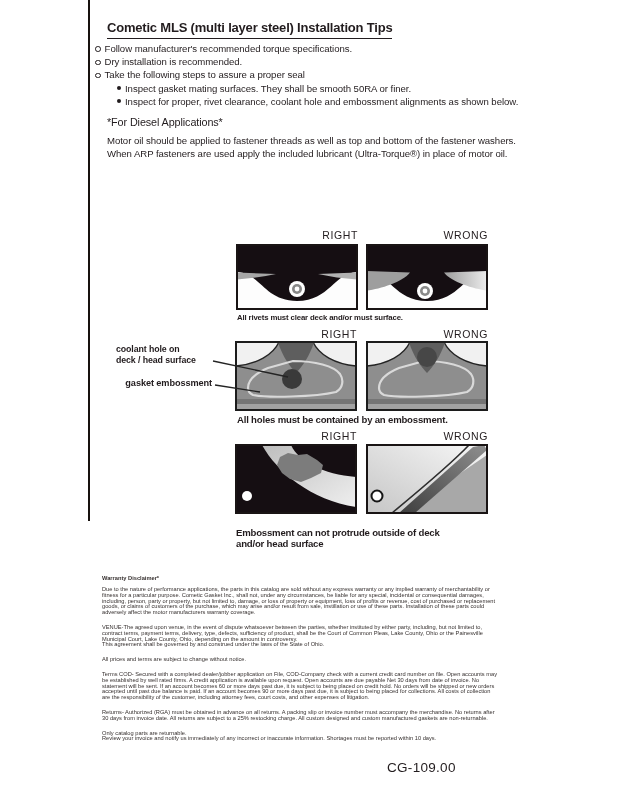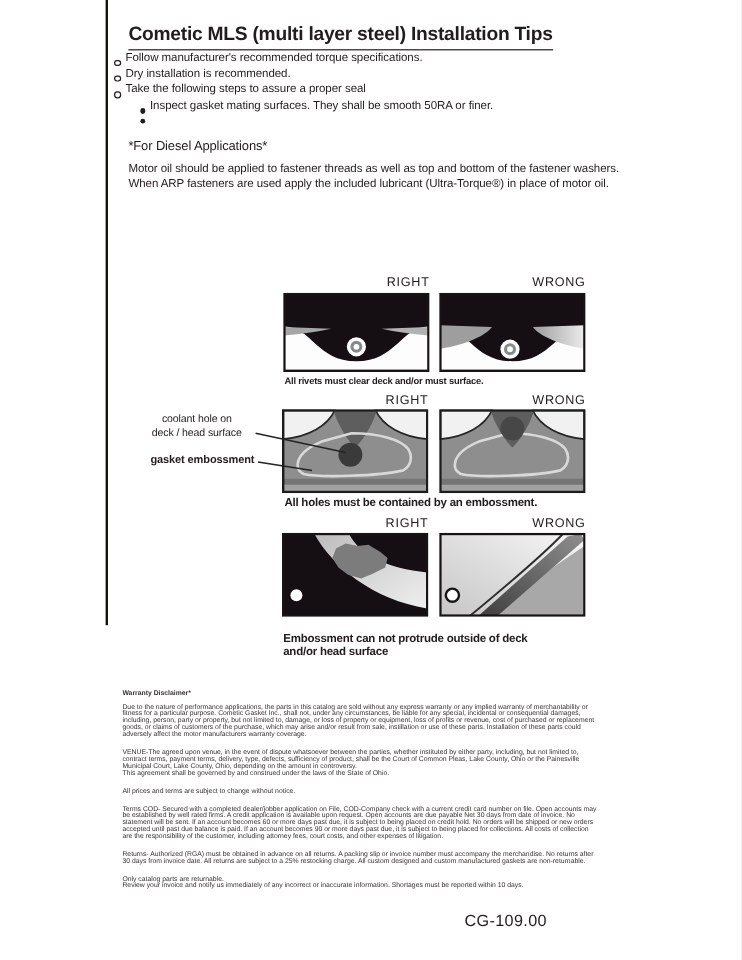--- a/index.html
+++ b/index.html
@@ -1,35 +1,35 @@
 <!DOCTYPE html>
 <html style="--ink: #221c1e; --paper: #ffffff; --diagram_black: #150e12; --fineprint_ink: #36302f;"><head>
 <meta charset="utf-8">
 <style>
   html,body{margin:0;padding:0;background:#e8e8e8;}
   .page{position:relative;width:618px;height:800px;margin:0 auto;background:var(--paper,#fff);
         font-family:"Liberation Sans","DejaVu Sans",sans-serif;color:var(--ink,#221c1e);overflow:hidden;}
   .left-rule{position:absolute;left:88px;top:0;width:2px;height:521px;background:#18120f;}
-  .title{position:absolute;left:107px;top:20px;margin:0;font-size:16px;font-weight:700;letter-spacing:-0.2px;
+  .title{position:absolute;left:107px;top:20px;margin:0;font-size:13px;font-weight:700;letter-spacing:-0.2px;
          border-bottom:1.6px solid var(--ink,#221c1e);padding-bottom:2.5px;}
   .tips{position:absolute;left:95px;top:42px;width:480px;font-size:9.6px;letter-spacing:-0.05px;}
-  .tip-row{display:flex;align-items:flex-end;line-height:13.2px;}
+  .tip-row{display:flex;align-items:flex-start;line-height:13.2px;}
   .tip-row.sub{margin-left:22px;}
   .ob{width:3.6px;height:3.6px;border:1.1px solid var(--ink,#221c1e);border-radius:50%;margin:4.4px 4px 0 0;flex:none;}
   .fb{width:4.4px;height:4.4px;background:var(--ink,#221c1e);border-radius:50%;margin:4.2px 3.6px 0 0;flex:none;}
   .diesel-h{position:absolute;left:107px;top:116px;margin:0;font-size:10.8px;font-weight:400;letter-spacing:-0.1px;}
   .bp{position:absolute;left:107px;margin:0;width:465px;font-size:9.6px;line-height:13.2px;letter-spacing:-0.05px;white-space:pre-line;}
   .p1{top:134px}.p2{top:166px}.p3{top:207px}
   .dg-label{position:absolute;width:122px;text-align:right;font-size:10.5px;letter-spacing:0.6px;}
   .dg{position:absolute;}
   .dg-caption{position:absolute;font-weight:700;}
   .cap1{left:237px;top:313px;font-size:7.8px;letter-spacing:-0.15px;}
   .cap2{left:237px;top:414px;font-size:9.6px;letter-spacing:-0.2px;}
   .cap3{left:236px;top:516px;font-size:9.6px;letter-spacing:-0.2px;white-space:pre-line;line-height:10.8px;margin-top:12px;}
-  .ann1{position:absolute;left:116px;top:344px;width:96px;text-align:center;font-size:8.8px;font-weight:400;
+  .ann1{position:absolute;left:116px;top:344px;width:96px;text-align:left;font-size:8.8px;font-weight:700;
         line-height:11px;white-space:pre-line;letter-spacing:-0.1px;}
   .ann2{position:absolute;left:100px;top:378px;width:112px;text-align:right;font-size:9.2px;font-weight:700;letter-spacing:-0.1px;}
   .leaders{position:absolute;left:120px;top:330px;z-index:3;pointer-events:none;}
   .fineprint-outer{position:absolute;left:102px;top:575px;width:432px;height:186px;}
   .fineprint{width:880px;transform:scale(0.5);transform-origin:0 0;font-size:11.4px;line-height:11.6px;
              color:var(--fineprint_ink,#36302f);}
   .fp-h{font-weight:700;margin:0 0 11px 0;}
   .fp{margin:0 0 18px 0;white-space:pre-line;}
   .fp.gap-top{margin-top:8px;}
   .doc-code{position:absolute;left:387px;top:760px;font-size:13.5px;letter-spacing:0.3px;}
@@ -54,20 +54,21 @@
     <div class="tip-row">
       <span class="ob"></span>
       <span>Take the following steps to assure a proper seal</span>
     </div>
     <div class="tip-row sub">
       <span class="fb"></span>
       <span>Inspect gasket mating surfaces.  They shall be smooth 50RA or finer.</span>
     </div>
     <div class="tip-row sub">
       <span class="fb"></span>
+      <span>Inspect for proper, rivet clearance, coolant hole and embossment alignments as shown below.</span>
     </div>
   </div>
 
   <h2 class="diesel-h">*For Diesel Applications*</h2>
   <p class="bp p1">Motor oil should be applied to fastener threads as well as top and bottom of the fastener washers.
 When ARP fasteners are used apply the included lubricant (Ultra-Torque®) in place of motor oil.</p>
 
   <div class="dg-label" style="left:236px;top:229px">RIGHT</div>
   <div class="dg-label" style="left:366px;top:229px">WRONG</div>
 

